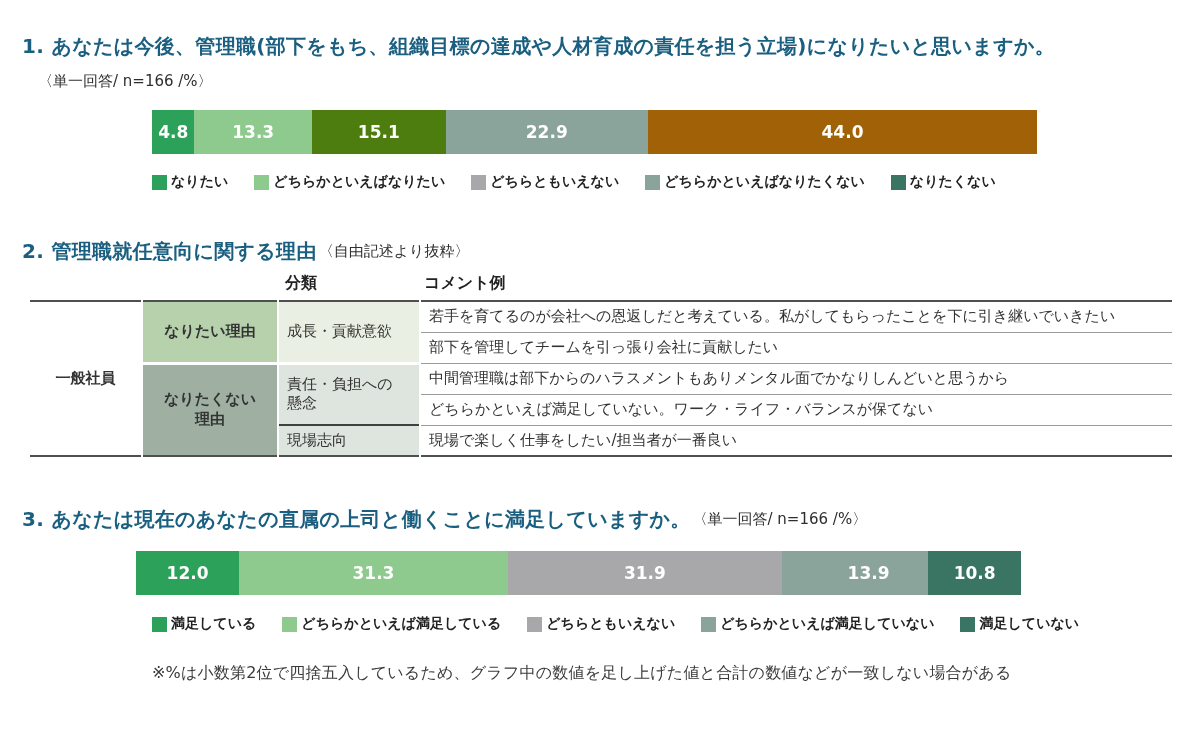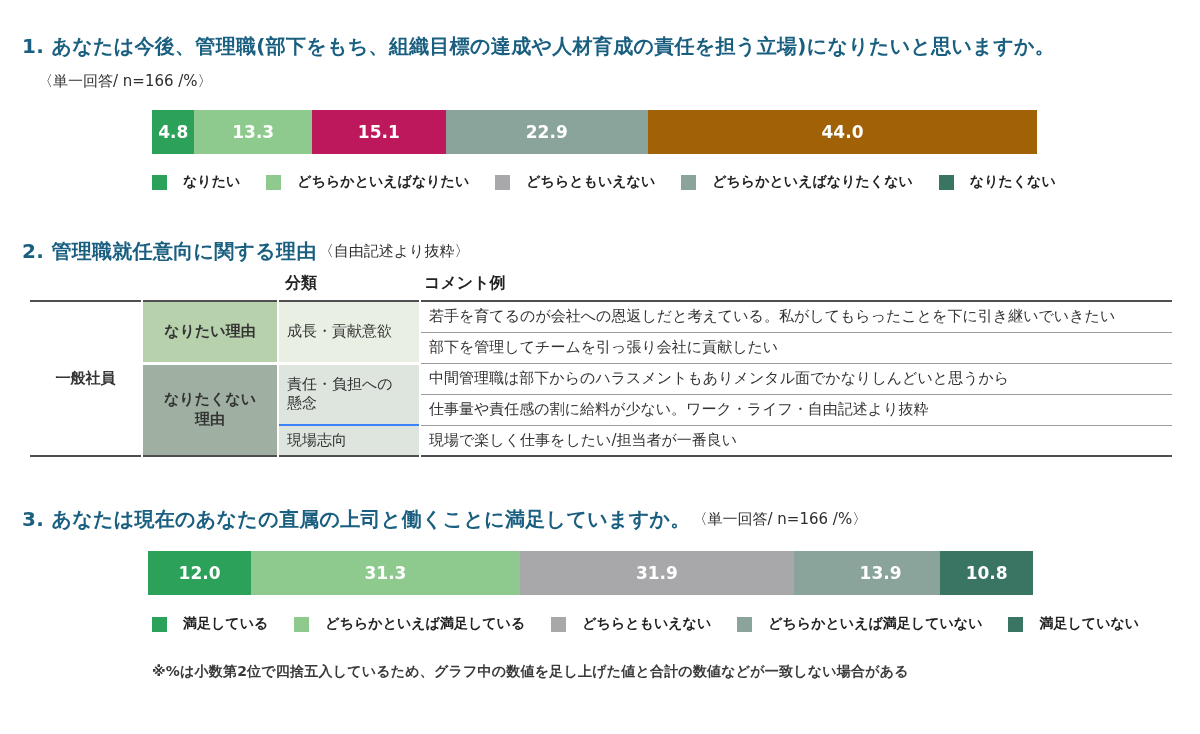--- a/index.html
+++ b/index.html
@@ -13,21 +13,21 @@
   .h-note { font-size: 15px; font-weight: 400; color: #2e2e2e; }
   .h-row { display: flex; align-items: center; gap: 2px; white-space: nowrap; }
 
   
   .bar { display: flex; width: 885px; height: 44px; }
   .seg { display: flex; align-items: center; justify-content: center; overflow: visible;
          color: #ffffff; font-size: 17px; font-weight: 700; }
 
   
   .legend { display: flex; align-items: center; gap: 26px; white-space: nowrap; }
-  .legend-item { display: flex; align-items: center; gap: 16px; }
+  .legend-item { display: flex; align-items: center; gap: 4px; }
   .swatch { width: 15px; height: 15px; display: inline-block; flex: 0 0 15px; }
   .legend-label { font-size: 14px; font-weight: 600; color: #222222; }
 
   
   .tbl-head { font-size: 16px; font-weight: 700; color: #222222; }
 
   
   #reason-table { position: absolute; left: 30px; top: 300px; width: 1142px;
                   border-collapse: collapse; table-layout: fixed;
                   border-top: 2px solid #4f4f4f; border-bottom: 2px solid #4f4f4f; }
@@ -35,39 +35,39 @@
   .c-label { text-align: center; font-weight: 700; font-size: 20px; color: #3aa868; background: #ffffff; }
   .c-reason { text-align: center; font-weight: 700; color: #222222; padding: 0 18px; line-height: 1.3;
               border-left: 2px solid #ffffff; border-right: 2px solid #ffffff; }
   .c-reason.pos { background: #b6d1ac; text-align: center; }
   .c-reason.neg { background: #9fb0a3; }
   .c-cat { padding: 2px 22px 2px 8px; line-height: 1.3;
            border-left: 2px solid #ffffff; border-right: 2px solid #ffffff; }
   .c-cat.pos { background: #e9f0e3; }
   .c-cat.neg { background: #dee5de; }
   .gsep  { border-top: 3px solid #ffffff; }
-  .gsep2 { border-top: 2px solid #3b82f6; }
+  .gsep2 { border-top: 2px solid #404040; }
   .c-comment { background: #ffffff; padding-left: 8px; color: #3a3a3a;
                border-bottom: 1px solid #9c9c9c; white-space: nowrap; overflow: hidden; }
   tr:last-child .c-comment { border-bottom: none; }
 
-  .footnote { font-size: 14px; color: #3a3a3a; letter-spacing: 0.2px; white-space: nowrap; font-weight: bold; }
+  .footnote { font-size: 16px; color: #3a3a3a; letter-spacing: 0.2px; white-space: nowrap; }
 </style>
 </head>
 <body>
 
 <div id="root">
 
   <div class="abs h-main" style="left:22px; top:33px; width:1160px;">1. あなたは今後、管理職(部下をもち、組織目標の達成や人材育成の責任を担う立場)になりたいと思いますか。</div>
   <div class="abs h-note" style="left:38px; top:72px;">〈単一回答/ n=166 /%〉</div>
 
   <div class="abs bar" style="left:152px; top:110px;">
       <div class="seg" style="flex: 4.8 1 0%; background: rgb(43, 161, 90);">4.8</div>
       <div class="seg" style="flex: 13.3 1 0%; background: rgb(142, 201, 142);">13.3</div>
-      <div class="seg" style="flex: 15.1 1 0%; background: #be185d;">15.1</div>
+      <div class="seg" style="flex: 15.1 1 0%; background: #4d7c0f;">15.1</div>
       <div class="seg" style="flex: 22.9 1 0%; background: rgb(138, 164, 155);">22.9</div>
       <div class="seg" style="flex: 44 1 0%; background: #a16207;">44.0</div>
     </div>
 
   <div class="abs legend" style="left:152px; top:173px;">
       <div class="legend-item">
         <span class="swatch" style="background: rgb(43, 161, 90);"></span>
         <span class="legend-label">なりたい</span>
       </div>
       <div class="legend-item">
@@ -112,35 +112,35 @@
     </tr>
     <tr>
       <td class="c-comment">部下を管理してチームを引っ張り会社に貢献したい</td>
     </tr>
     <tr>
       <td class="c-reason neg gsep" rowspan="3">なりたくない理由</td>
       <td class="c-cat neg gsep" rowspan="2">責任・負担への懸念</td>
       <td class="c-comment">中間管理職は部下からのハラスメントもありメンタル面でかなりしんどいと思うから</td>
     </tr>
     <tr>
-      <td class="c-comment">仕事量や責任感の割に給料が少ない。ワーク・ライフ・自由記述より抜粋</td>
+      <td class="c-comment">どちらかといえば満足していない。ワーク・ライフ・バランスが保てない</td>
     </tr>
     <tr>
       <td class="c-cat neg gsep2">現場志向</td>
       <td class="c-comment">現場で楽しく仕事をしたい/担当者が一番良い</td>
     </tr>
   </tbody>
     </table>
 
   <div class="abs h-row" style="left:22px; top:506px;">
     <span class="h-main">3. あなたは現在のあなたの直属の上司と働くことに満足していますか。</span>
     <span class="h-note">〈単一回答/ n=166 /%〉</span>
   </div>
 
-  <div class="abs bar" style="left:148px; top:551px;">
+  <div class="abs bar" style="left:136px; top:551px;">
       <div class="seg" style="flex: 12 1 0%; background: rgb(43, 161, 90);">12.0</div>
       <div class="seg" style="flex: 31.3 1 0%; background: rgb(142, 201, 142);">31.3</div>
       <div class="seg" style="flex: 31.9 1 0%; background: rgb(168, 167, 169);">31.9</div>
       <div class="seg" style="flex: 13.9 1 0%; background: rgb(138, 164, 155); padding-left: 27px;">13.9</div>
       <div class="seg" style="flex: 10.8 1 0%; background: rgb(58, 116, 99);">10.8</div>
     </div>
 
   <div class="abs legend" style="left:152px; top:615px;">
       <div class="legend-item">
         <span class="swatch" style="background: rgb(43, 161, 90);"></span>

